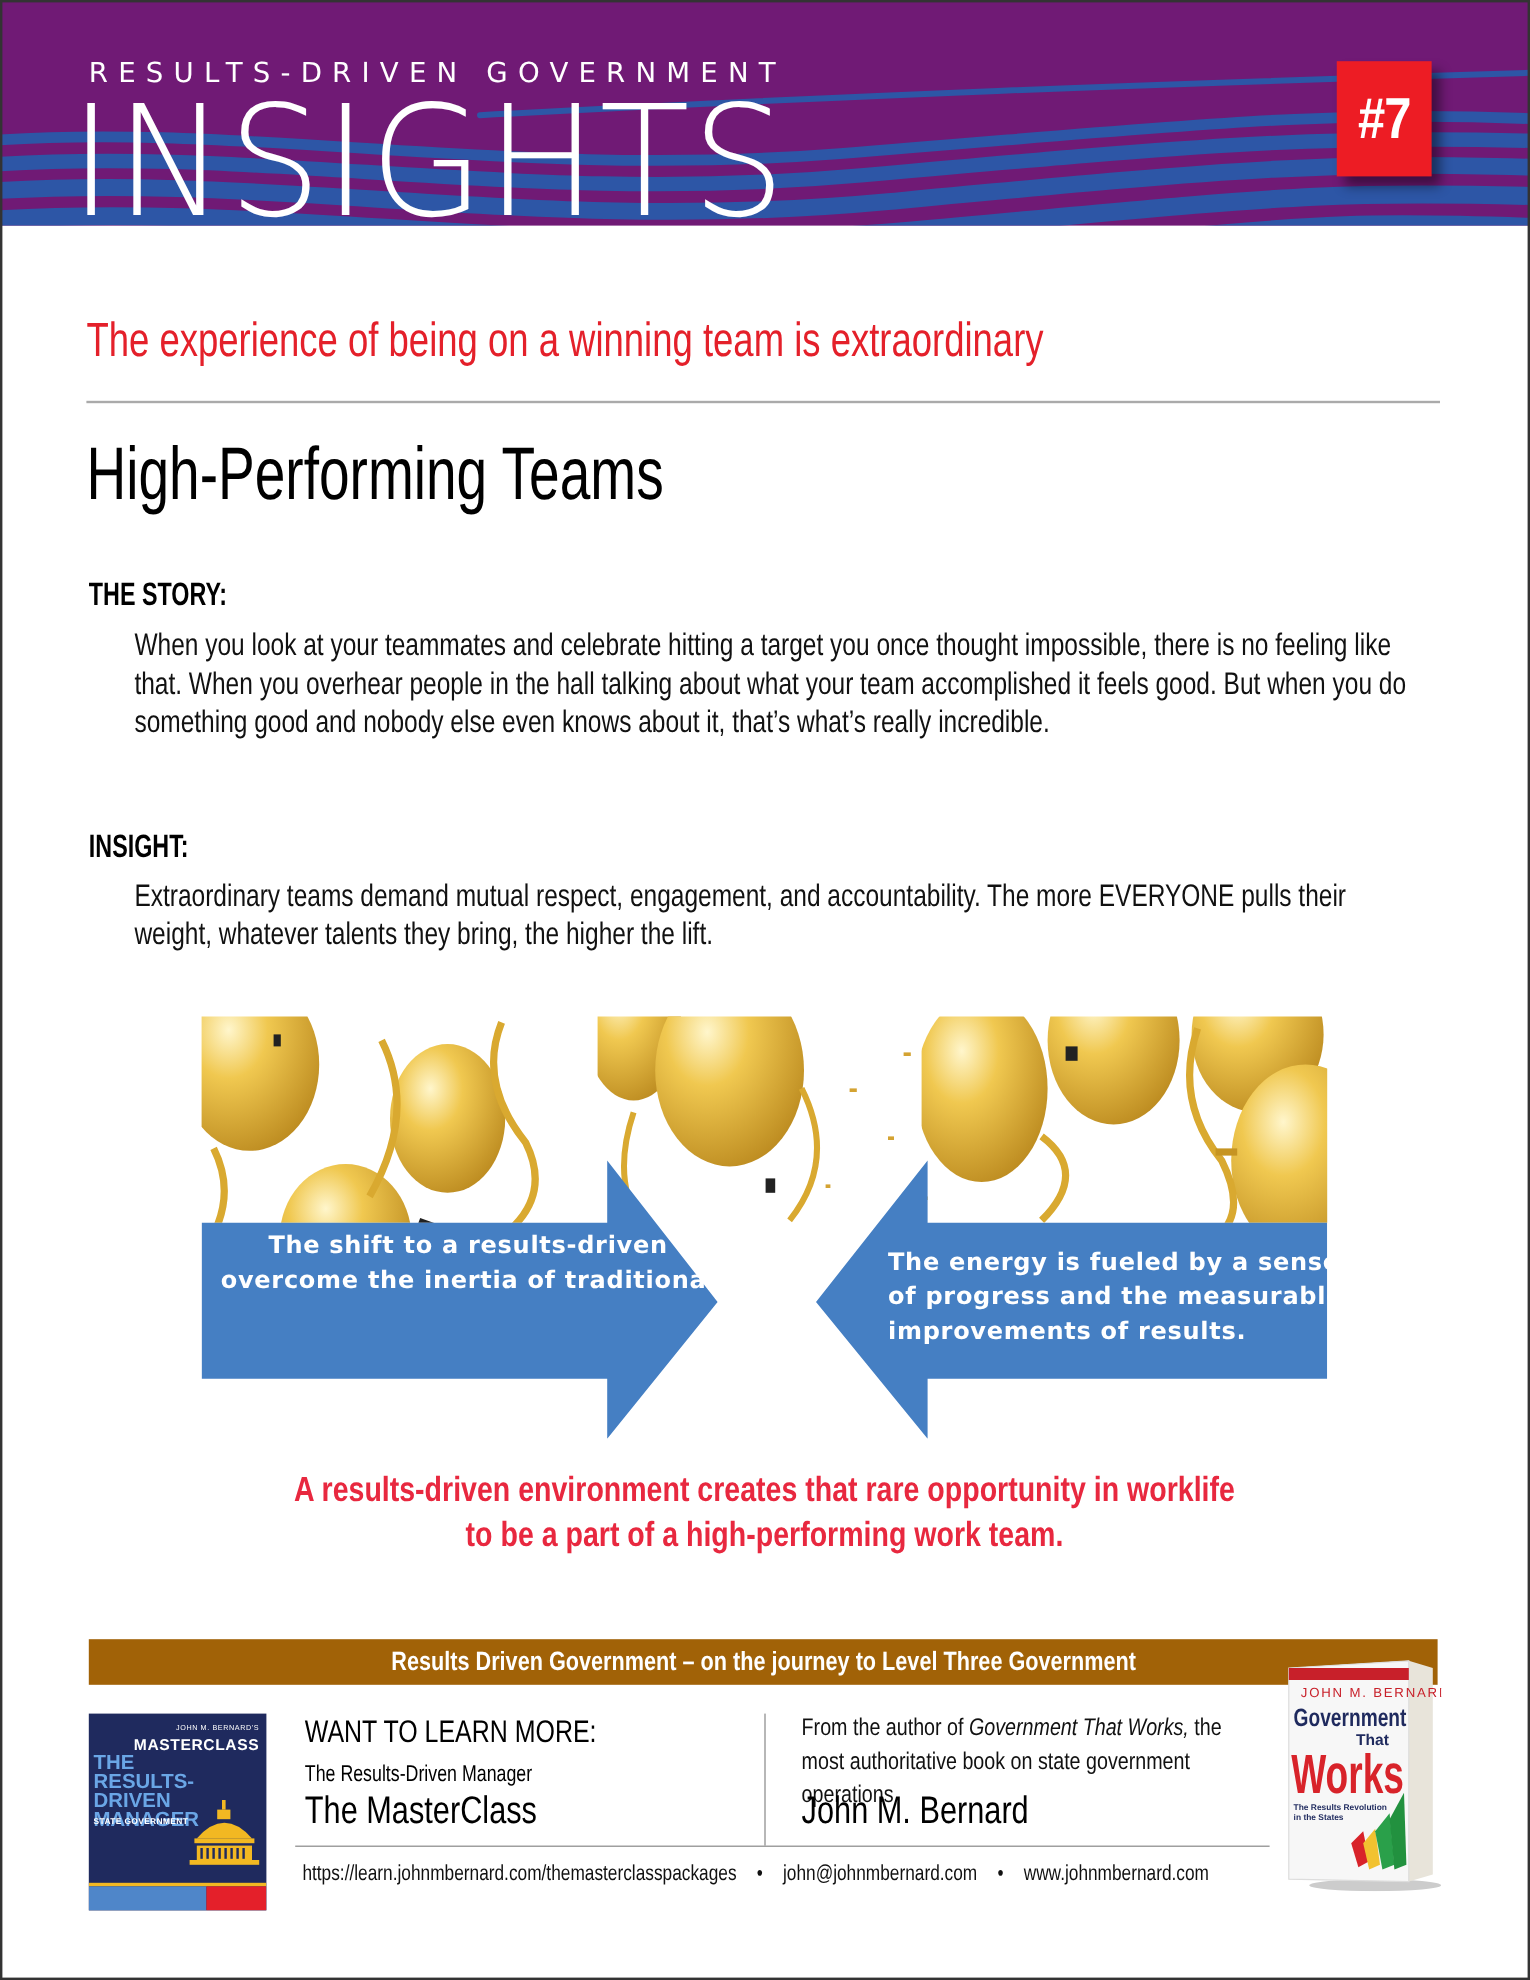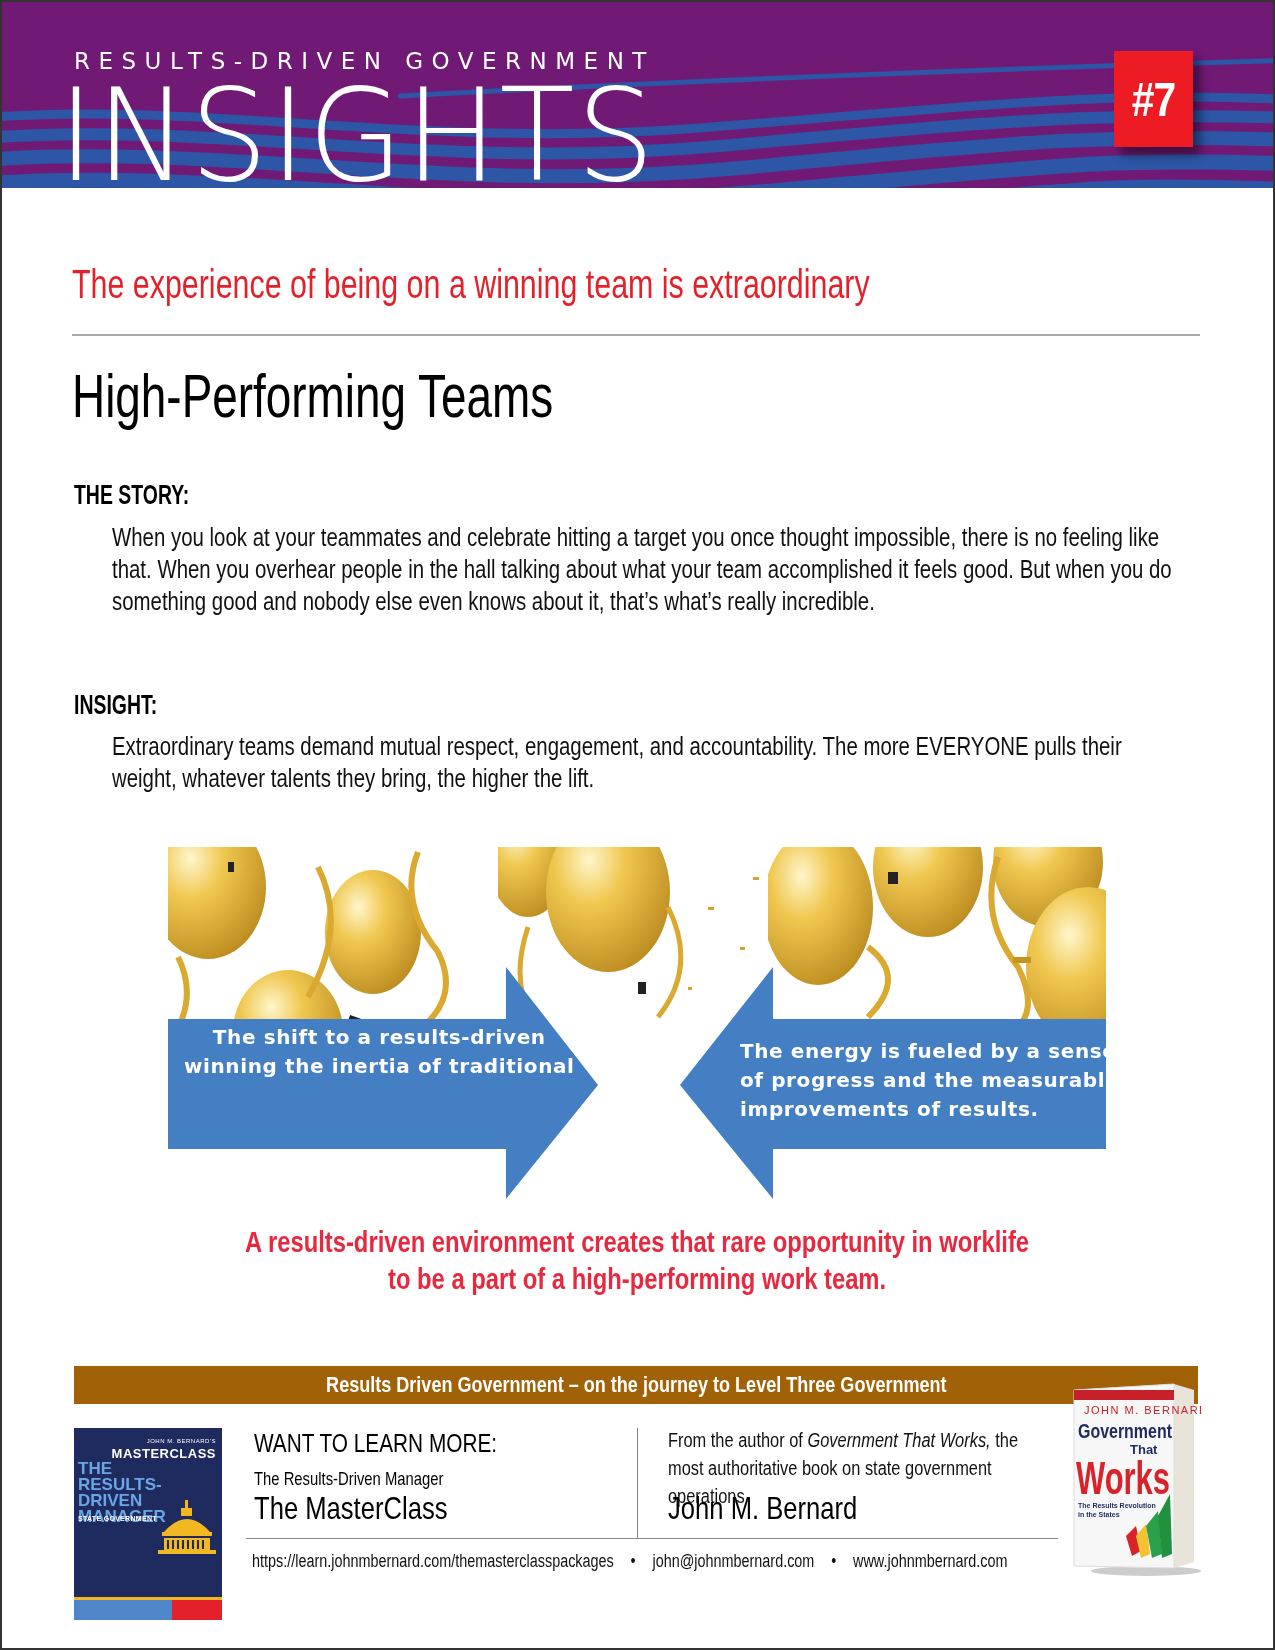--- a/index.html
+++ b/index.html
@@ -24,21 +24,21 @@
   
   .graphic { position: absolute; left: 168px; top: 847px; width: 938px; height: 352px; }
   .balloons { position: absolute; left: 0; top: 0; }
   .arrow-text { position: absolute; color: #fff; font-family: "DejaVu Sans", sans-serif; font-weight: bold; font-size: 20px; line-height: 29px; letter-spacing: 0.6px; white-space: nowrap; }
   .closing { position: absolute; left: 0; width: 1275px; top: 1224px; text-align: center; color: #e8283f; font-family: "Liberation Sans", sans-serif; font-weight: bold; font-size: 29px; line-height: 37px; }
   .closing .inner { display: inline-block; transform: scaleX(0.82); }
 
   
   .footer-bar { position: absolute; left: 74px; top: 1366px; width: 1124px; height: 38px; background: #a16207; color: #fff; font-family: "Liberation Sans", sans-serif; font-weight: bold; font-size: 22px; line-height: 38px; text-align: center; }
   .footer-bar span { display: inline-block; transform: scaleX(0.82); }
-  .mc-logo { position: absolute; left: 74px; top: 1428px; width: 148px; height: 192px; background: #1f2a5e; overflow: hidden; }
+  .mc-logo { position: absolute; left: 74px; top: 1428px; width: 148px; height: 164px; background: #1f2a5e; overflow: hidden; }
   .mc-logo .t1 { position: absolute; right: 6px; top: 10px; color: #fff; font-size: 6px; letter-spacing: 0.5px; }
   .mc-logo .t2 { position: absolute; right: 6px; top: 18px; color: #fff; font-size: 13px; font-weight: bold; letter-spacing: 0.5px; }
   .mc-logo .t3 { position: absolute; left: 4px; top: 33px; color: #6aa6e6; font-size: 17px; font-weight: bold; line-height: 16px; }
   .mc-logo .t4 { position: absolute; left: 4px; top: 87px; color: #fff; font-size: 7px; font-weight: bold; letter-spacing: 0.3px; }
   .mc-logo .stripe-blue { position: absolute; left: 0; bottom: 0; width: 98px; height: 20px; background: #4f86c9; }
   .mc-logo .stripe-red { position: absolute; left: 98px; bottom: 0; width: 50px; height: 20px; background: #e4202a; }
   .mc-logo .stripe-gold { position: absolute; left: 0; bottom: 20px; width: 148px; height: 3px; background: #f2b822; }
   .learn-head { position: absolute; left: 254px; top: 1428px; font-size: 26px; color: #000; transform: scaleX(0.8); transform-origin: left top; white-space: nowrap; }
   .learn-sub { position: absolute; left: 254px; top: 1468px; font-size: 19px; color: #000; transform: scaleX(0.78); transform-origin: left top; white-space: nowrap; }
   .learn-main { position: absolute; left: 254px; top: 1490px; font-size: 32px; color: #000; transform: scaleX(0.8); transform-origin: left top; white-space: nowrap; }
@@ -131,21 +131,21 @@
       <rect x="600" y="150" width="5" height="3"></rect>
         <rect x="340" y="150" width="4" height="4"></rect>
     </g>
 
     <polygon points="0,172 338,172 338,120 430,238 338,352 338,302 0,302" fill="#457fc3"></polygon>
 
     <polygon points="938,172 605,172 605,120 512,238 605,352 605,302 938,302" fill="#457fc3"></polygon>
   </svg>
   <div class="arrow-text" style="left:16px; top:176px;text-align:center;">
     <div>The shift to a results-driven</div>
-    <div>winning the inertia of traditional</div>
+    <div>overcome the inertia of traditional</div>
   </div>
   <div class="arrow-text" style="left:572px; top:190px;">
     <div>The energy is fueled by a sense</div>
     <div>of progress and the measurable</div>
     <div>improvements of results.</div>
   </div>
 </div>
 
 <div class="closing">
   <div class="inner">

